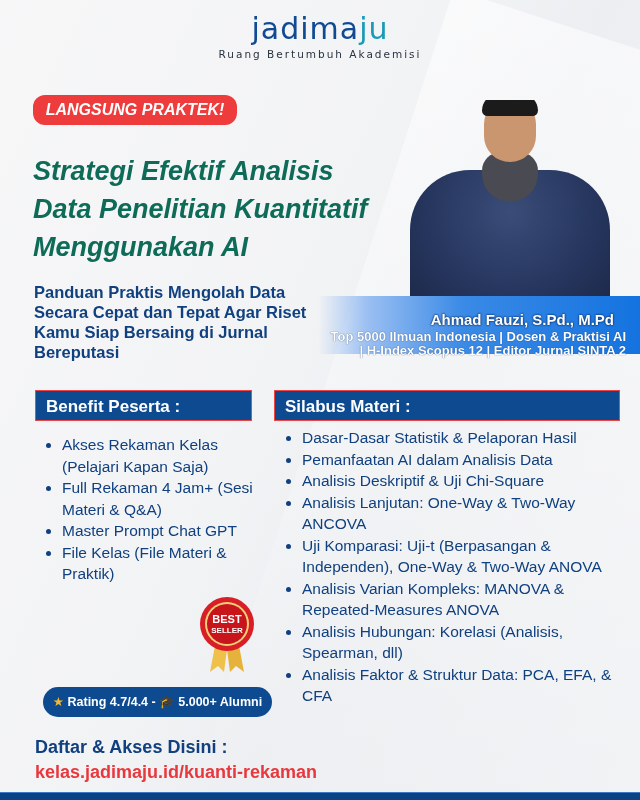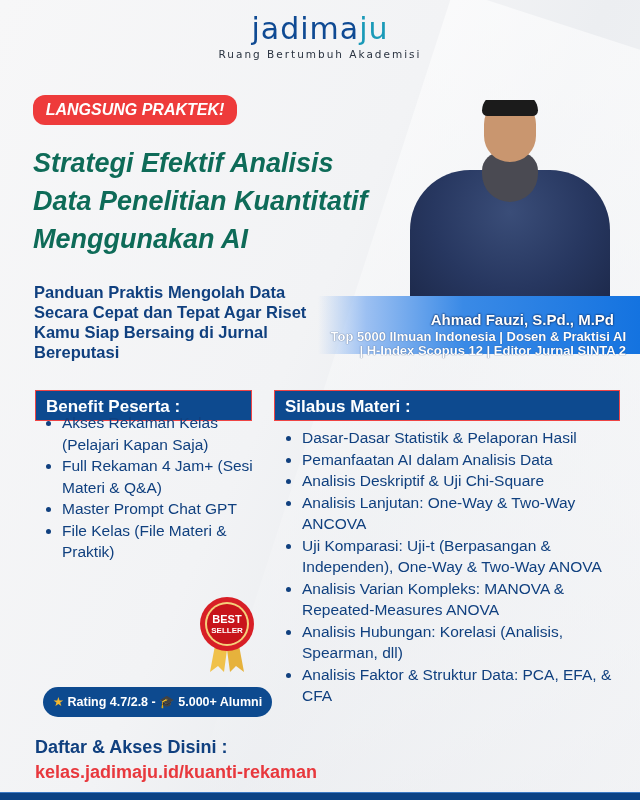--- a/index.html
+++ b/index.html
@@ -27,21 +27,21 @@
     .logo-tag {
       font-size: 10.5px; letter-spacing: 2px; color: #2a3340; margin-top: 2px;
       font-family: "DejaVu Sans", sans-serif;
     }
     .badge-praktek {
       position: absolute; left: 33px; top: 95px; width: 204px; height: 30px;
       background: #ee3b3b; border-radius: 12px; color: #fff; font-weight: bold;
       font-style: italic; font-size: 16px; line-height: 30px; text-align: center;
     }
     .main-title {
-      position: absolute; left: 33px; top: 144px; width: 420px;
+      position: absolute; left: 33px; top: 152px; width: 420px;
       color: #0e6b58; font-weight: bold; font-style: italic; font-size: 27px; line-height: 38px;
     }
     .subtitle {
       position: absolute; left: 34px; top: 282px; width: 290px;
       color: #10407f; font-weight: bold; font-size: 16.5px; line-height: 20px;
     }
     .photo {
       position: absolute; left: 400px; top: 100px; width: 220px; height: 196px; overflow: hidden;
     }
     .photo .coat {
@@ -83,21 +83,21 @@
     .benefit-head { left: 35px; top: 390px; width: 217px; }
     .silabus-head { left: 274px; top: 390px; width: 346px; }
     ul.list {
       position: absolute; list-style: none; color: #10407f; font-size: 15.5px; line-height: 21.5px;
     }
     ul.list li { position: relative; padding-left: 22px; }
     ul.list li::before {
       content: ""; position: absolute; left: 6px; top: 9px; width: 5px; height: 5px;
       border-radius: 50%; background: #10407f;
     }
-    .benefit-list { left: 40px; top: 412px; width: 215px; }
+    .benefit-list { left: 40px; top: 434px; width: 215px; }
     .silabus-list { left: 280px; top: 427px; width: 345px; font-size: 15px; }
     .best-seller {
       position: absolute; left: 196px; top: 596px; width: 62px; height: 78px;
     }
     .rating-pill {
       position: absolute; left: 43px; top: 687px; width: 229px; height: 30px;
       background: #0d4a8f; border-radius: 15px; color: #fff; font-weight: bold;
       font-size: 12.5px; line-height: 30px; text-align: center;
     }
     .rating-pill .star { color: #f5b82e; }
@@ -173,20 +173,20 @@
   <polygon points="42,44 48,76 40,70 34,76 30,46" fill="#e6b23c"></polygon>
   <circle cx="31" cy="28" r="27" fill="#d81f26"></circle>
   <circle cx="31" cy="28" r="22" fill="#f5d07a"></circle>
   <circle cx="31" cy="28" r="20" fill="#c8141b"></circle>
   <text x="31" y="27" text-anchor="middle" fill="#fff" font-family="Liberation Sans, sans-serif" font-weight="bold" font-size="11">BEST</text>
   <text x="31" y="37" text-anchor="middle" fill="#fff" font-family="Liberation Sans, sans-serif" font-weight="bold" font-size="8">SELLER</text>
 </svg>
 
 <div class="rating-pill">
   <span class="star">★</span>
-  <span>Rating 4.7/2.8</span><span> - </span><span class="cap">🎓</span>
+  <span>Rating 4.7/4.4</span><span> - </span><span class="cap">🎓</span>
   <span>5.000+ Alumni</span>
 </div>
 
 <div class="cta-label">Daftar &amp; Akses Disini :</div>
 <a class="cta-link">kelas.jadimaju.id/kuanti-rekaman</a>
 
 <div class="footer-bar"></div>
 
 </body></html>

